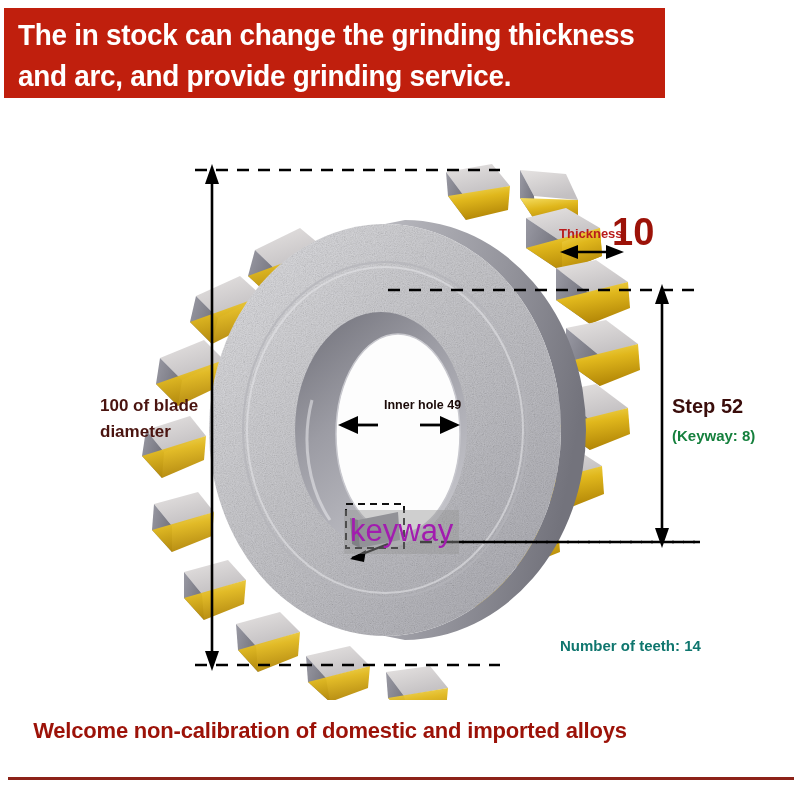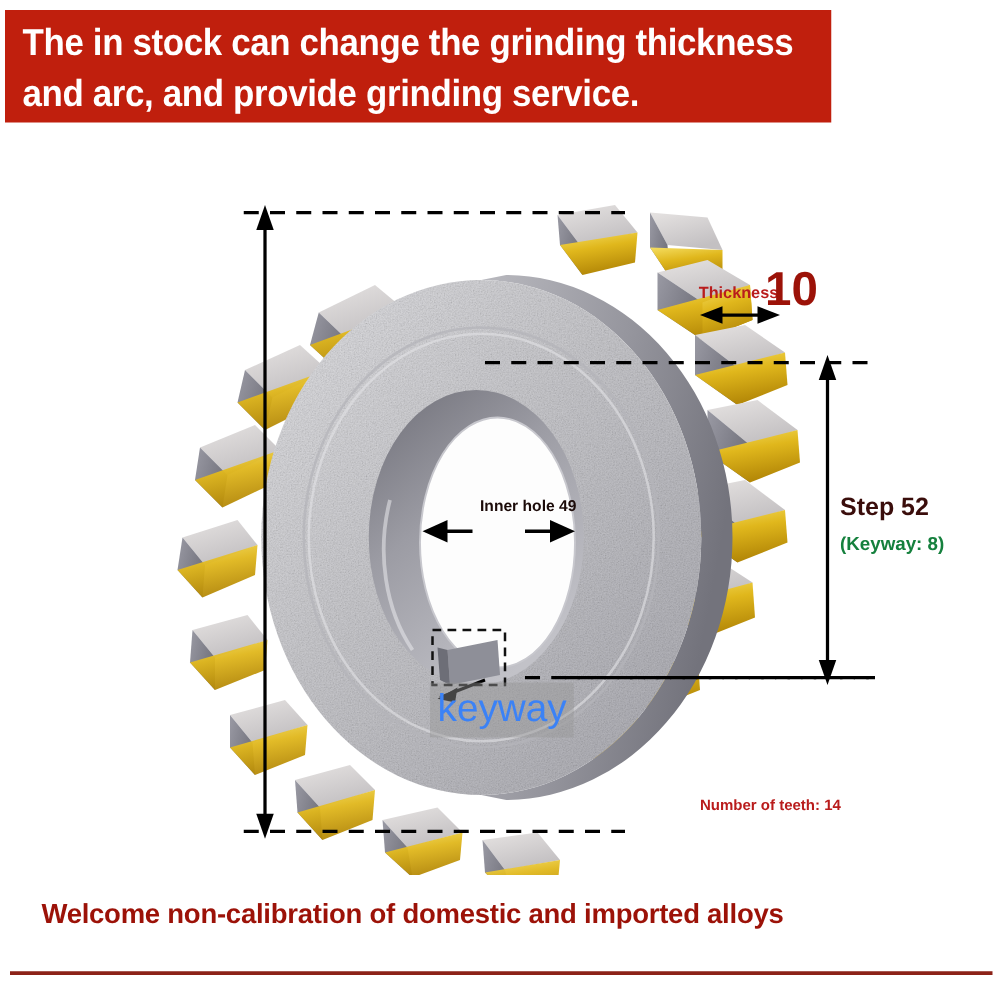--- a/index.html
+++ b/index.html
@@ -58,28 +58,27 @@
   .lbl-ten{
     left:612px;top:213px;
     color:#9c1208;font-family:Liberation Sans, sans-serif;font-weight:bold;font-size:38px;line-height:38px;
   }
   .lbl-innerhole{
     left:384px;top:398px;
     color:#1b0a08;font-weight:bold;font-size:12.5px;
   }
   .lbl-teeth{
     left:560px;top:637px;
-    color:#b91c1c;font-weight:bold;font-size:12px;
+    color:#0f766e;font-weight:bold;font-size:15px;
   }
   .lbl-keyway-main{
     left:344px;top:510px;
-    color:#3b82f6;font-size:31px;line-height:38px;
+    color:#a21caf;font-size:31px;line-height:38px;
     background:rgba(150,150,150,0.45);
     padding:2px 6px 4px 6px;
-    margin-top:36px;
   }
 
   
   .footer-text{
     position:absolute;left:0;top:718px;width:660px;
     text-align:center;
     color:#9c1208;font-weight:bold;font-size:22px;
     letter-spacing:-0.2px;
   }
   .footer-rule{
@@ -289,20 +288,21 @@
         <line x1="420" y1="325" x2="450" y2="325" stroke="#000" stroke-width="2.8"></line>
         <polygon points="460,325 440,316 440,334" fill="#000"></polygon>
       </g>
 
       <g>
         <line x1="452" y1="442" x2="700" y2="442" stroke="#000" stroke-width="2.6" stroke-dasharray="12 9"></line>
       </g>
     </svg>
   </div>
 
+  <div class="anno lbl-diameter">100 of blade diameter</div>
 
   <div class="anno lbl-thickness">Thickness</div>
 
   <div class="anno lbl-ten">10</div>
 
   <div class="anno lbl-step">Step 52</div>
 
   <div class="anno lbl-keyway8">(Keyway: 8)</div>
 
   <div class="anno lbl-innerhole">Inner hole 49</div>

